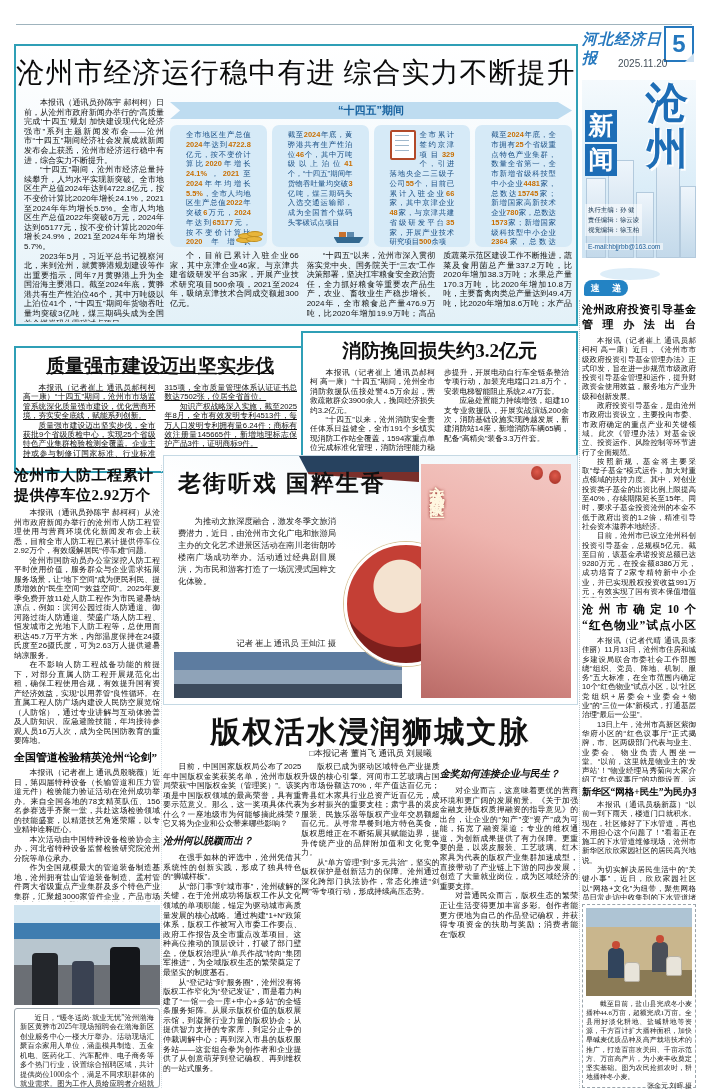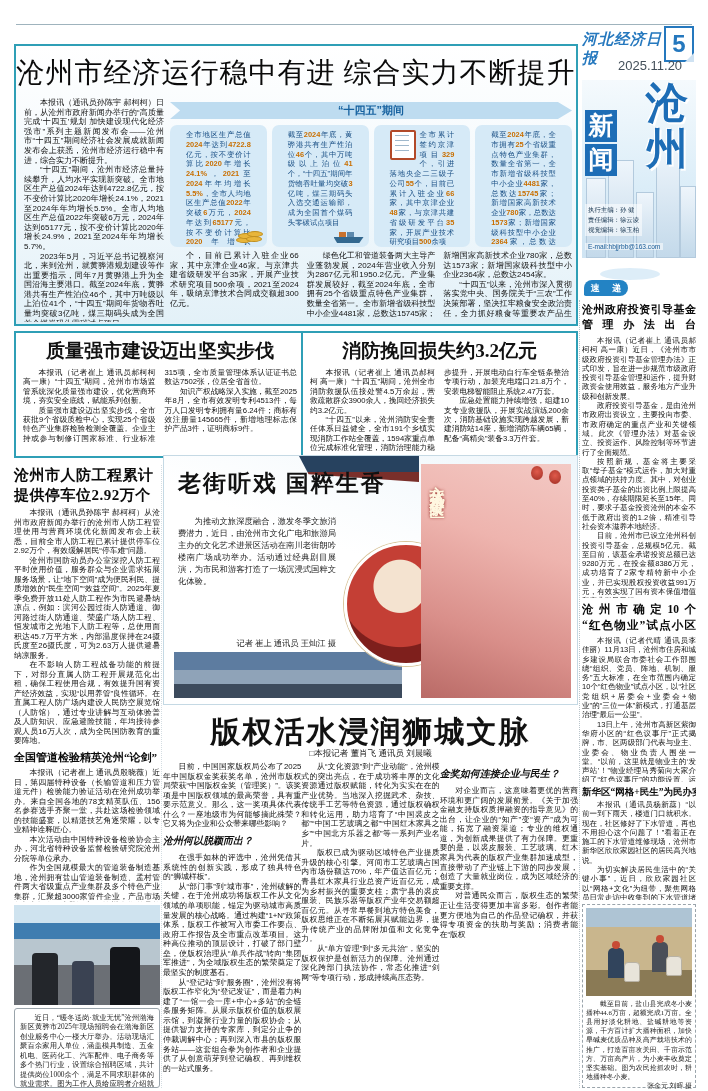--- a/index.html
+++ b/index.html
@@ -31,21 +31,21 @@
   .coins-icon i{position:absolute;width:14px;height:4px;background:#e8b53a;border:1px solid #c08f1f;border-radius:50%;}
   .ship-icon{position:absolute;right:5px;bottom:4px;width:30px;height:14px;}
   .ship-hull{position:absolute;bottom:0;width:30px;height:6px;background:#33688f;clip-path:polygon(0 0,100% 0,86% 100%,12% 100%);}
   .ship-box{position:absolute;bottom:6px;left:5px;width:7px;height:5px;background:#c9722e;}
   .ship-box2{position:absolute;bottom:6px;left:13px;width:7px;height:5px;background:#5d89ad;}
   .doc-icon{float:left;width:22px;height:26px;background:#ffffff;border:2px solid #b24a2a;border-radius:2px;margin:0 4px 2px 0;
             background-image:repeating-linear-gradient(180deg,#9fb8cc 0 1px,transparent 1px 5px);background-size:14px 20px;background-position:3px 3px;background-repeat:no-repeat;}
 
   
   .teal-box{border:2px solid #2f9fb6;background:#ffffff;box-sizing:border-box;padding:5px 7px;}
-  .qbox{left:14px;top:331px;width:292px;height:127px;}
+  .qbox{left:14px;top:346px;width:292px;height:127px;text-decoration:underline;}
   .fbox{left:301px;top:331px;width:277px;height:127px;}
   .box-head{text-align:center;font-size:19px;font-weight:900;font-family:"Liberation Serif","DejaVu Serif",serif;margin:0 0 4px 0;}
   .two-col{column-count:2;column-gap:9px;height:92px;overflow:hidden;}
   .two-col p{font-size:7.7px;line-height:1.22;}
 
   
   .lh{font-weight:900;font-family:"Liberation Serif","DejaVu Serif",serif;color:#0a0a0a;}
   .renfang-head{left:14px;top:466px;width:146px;font-size:15px;line-height:1.3;letter-spacing:.5px;}
   .renfang-body{left:14px;top:508px;width:146px;height:238px;overflow:hidden;}
   .renfang-body p,.pipe-body p{font-size:7.8px;line-height:1.22;}
@@ -92,21 +92,21 @@
 
   
   .side-sep{left:579px;top:300px;width:0;height:788px;border-left:1px dotted #b9c4ca;}
   .mid-sep{left:161px;top:465px;width:0;height:623px;border-left:1px dotted #d4dde2;}
   .paper-name{left:582px;top:30px;width:80px;font-size:15px;font-weight:800;font-style:italic;
               color:#2578be;font-family:"Liberation Serif","DejaVu Serif",serif;letter-spacing:1px;}
   .page-box{left:664px;top:26px;width:30px;height:36px;border:2px solid #2578be;background:#fff;box-sizing:border-box;}
   .page-num{width:100%;text-align:center;font-size:24px;line-height:32px;color:#2578be;font-weight:600;}
   .page-fold{position:absolute;right:-2px;bottom:-2px;width:9px;height:9px;background:#cfe2f2;
              clip-path:polygon(100% 0,0 100%,100% 100%);}
-  .issue-date{left:618px;top:58px;font-size:13px;color:#44505a;}
+  .issue-date{left:618px;top:58px;font-size:10px;color:#44505a;}
   .masthead{left:582px;top:80px;width:114px;height:178px;background:linear-gradient(180deg,#f5fafd 0%,#dbedf8 60%,#cfe4f3 100%);overflow:hidden;}
   .bldg{position:absolute;bottom:0;background:linear-gradient(180deg,#eef5fb,#c3d9ea);border:1px solid #b3cadd;}
   .mh-char{position:absolute;font-size:42px;font-weight:900;color:#1d6db6;line-height:1;
            font-family:"Liberation Serif","DejaVu Serif",serif;text-shadow:2px 2px 0 #ffffff,-1px -1px 0 #ffffff;}
   .mh-box{position:absolute;width:32px;height:32px;background:#1d6db6;color:#ffffff;font-size:25px;
           font-weight:900;text-align:center;line-height:32px;font-family:"Liberation Serif","DejaVu Serif",serif;}
   .credits{position:absolute;left:3px;bottom:22px;font-size:6.4px;line-height:1.55;color:#14324d;
            background:rgba(255,255,255,.55);padding:1px 3px;}
   .mh-email{position:absolute;left:3px;bottom:8px;font-size:6.6px;color:#175a96;background:rgba(255,255,255,.55);padding:0 3px;}
   .express{left:584px;top:280px;width:44px;height:16px;background:#2383c4;border-radius:9px 9px 9px 2px;
@@ -166,21 +166,20 @@
       <div class="stat-box">
         <span class="doc-icon"></span>
         <span>全市累计签约京津项目<span class="num">329</span>个，引进落地央企二三级子公司<span class="num">55</span>个，目前已累计入驻企业<span class="num">66</span>家，其中京津企业<span class="num">48</span>家，与京津共建省级研发平台<span class="num">35</span>家，开展产业技术研究项目<span class="num">500</span>余项</span>
       </div>
       <div class="stat-box">
         <span>截至<span class="num">2024</span>年底，全市拥有<span class="num">25</span>个省级重点特色产业集群，数量全省第一，全市新增省级科技型中小企业<span class="num">4481</span>家，总数达<span class="num">15745</span>家；新增国家高新技术企业<span class="num">780</span>家，总数达<span class="num">1573</span>家；新增国家级科技型中小企业<span class="num">2364</span>家，总数达<span class="num">2454</span>家</span>
       </div>
     </div>
     <div class="main-cont news-text">
         <p>个，目前已累计入驻企业66家，其中京津企业46家。与京津共建省级研发平台35家，开展产业技术研究项目500余项，2021至2024年，吸纳京津技术合同成交额超300亿元。</p>
-        <p>绿色化工和管道装备两大主导产业蓬勃发展，2024年营业收入分别为2867亿元和1950.2亿元。产业集群发展较好，截至2024年底，全市拥有25个省级重点特色产业集群，数量全省第一。全市新增省级科技型中小企业4481家，总数达15745家；新增国家高新技术企业780家，总数达1573家；新增国家级科技型中小企业2364家，总数达2454家。</p>
         <p>“十四五”以来，沧州市深入贯彻落实党中央、国务院关于“三农”工作决策部署，坚决扛牢粮食安全政治责任，全力抓好粮食等重要农产品生产，农业、畜牧业生产稳步增长。2024年，全市粮食总产量476.9万吨，比2020年增加19.9万吨；高品质蔬菜示范区建设工作不断推进，蔬菜及食用菌总产量337.2万吨，比2020年增加38.3万吨；水果总产量170.3万吨，比2020年增加10.8万吨，主要畜禽肉类总产量达到49.4万吨，比2020年增加8.6万吨；水产品总产量达到11.3万吨，比2020年增加1.4万吨。</p>
       </div>
   </div>
 
   <div class="abs teal-box qbox">
     <div class="box-head">质量强市建设迈出坚实步伐</div>
     <div class="two-col news-text">
         <p>本报讯（记者崔上 通讯员郝柯柯 高一康）“十四五”期间，沧州市市场监管系统深化质量强市建设，优化营商环境，夯实安全底线，赋能系列创新。</p>
         <p>质量强市建设迈出坚实步伐，全市获批9个省级质检中心，实现25个省级特色产业集群检验检测全覆盖。企业主持或参与制修订国家标准、行业标准315项，全市质量管理体系认证证书总数达7502张，位居全省首位。</p>
         <p>知识产权战略深入实施，截至2025年8月，全市有效发明专利4513件，每万人口发明专利拥有量6.24件；商标有效注册量145665件，新增地理标志保护产品3件，证明商标9件。</p>
@@ -249,21 +248,20 @@
           <p>日前，中国国家版权局公布了2025年中国版权金奖获奖名单，沧州市版权局荣获“中国版权金奖（管理奖）”。该奖项是中国版权领域的最高荣誉，具有重要示范意义。那么，这一奖项具体代表什么？一座地级市为何能够摘此殊荣？它又将为企业和公众带来哪些影响？</p>
         </div>
       <div class="cr-sub">沧州何以脱颖而出？</div>
       <div>
           <p>在强手如林的评选中，沧州凭借其系统性的创新实践，形成了独具特色的“狮城样板”。</p>
           <p>从“部门事”到“城市事”，沧州破解的关键，在于沧州成功将版权工作从文化领域的单项职能，锚定为驱动城市高质量发展的核心战略。通过构建“1+N”政策体系，版权工作被写入市委工作要点、政府工作报告及全市重点改革项目。这种高位推动的顶层设计，打破了部门壁垒，使版权治理从“单兵作战”转向“集团军推进”，为全域版权生态的繁荣奠定了最坚实的制度基石。</p>
           <p>从“登记站”到“服务圈”，沧州没有将版权工作窄化为“登记发证”，而是着力构建了“一馆一会一库+中心+多站”的全链条服务矩阵。从展示版权价值的版权展示馆，到凝聚行业力量的版权协会；从提供智力支持的专家库，到定分止争的仲裁调解中心；再到深入市县的版权服务站——这套组合拳为创作者和企业提供了从创意萌芽到登记确权、再到维权的一站式服务。</p>
         </div>
     </div>
     <div class="cr-col news-text">
-        <p>从“文化资源”到“产业动能”，沧州模式的突出亮点，在于成功将丰厚的文化资源通过版权赋能，转化为实实在在的产业优势。当地深入挖掘武术、杂技、传统手工艺等特色资源，通过版权确权和转化运用，助力培育了“中国裘皮之都”“中国工艺玻璃之都”“中国红木家具之乡”“中国北方乐器之都”等一系列产业名片。</p>
         <p>版权已成为驱动区域特色产业提质升级的核心引擎。河间市工艺玻璃占国内市场份额达70%，年产值达百亿元；青县红木家具行业总资产近百亿元，成为乡村振兴的重要支柱；肃宁县的裘皮服装、民族乐器等版权产业年交易额超百亿元。从寻常早餐到地方特色美食，版权思维正在不断拓展其赋能边界，提升传统产业的品牌附加值和文化竞争力。</p>
         <p>从“单方管理”到“多元共治”，坚实的版权保护是创新活力的保障。沧州通过深化跨部门执法协作，常态化推进“剑网”等专项行动，形成持续高压态势。</p>
       </div>
     <div class="cr-col news-text">
       <div class="cr-sub">金奖如何连接企业与民生？</div>
       <div>
           <p>对企业而言，这意味着更优的营商环境和更广阔的发展前景。《关于加强金融支持版权质押融资的指导意见》的出台，让企业的“知产”变“资产”成为可能，拓宽了融资渠道；专业的维权通道，为创新成果提供了有力保障。更重要的是，以裘皮服装、工艺玻璃、红木家具为代表的版权产业集群加速成型，直接带动了产业链上下游的同步发展，创造了大量就业岗位，成为区域经济的重要支撑。</p>
           <p>对普通民众而言，版权生态的繁荣正让生活变得更加丰富多彩。创作者能更方便地为自己的作品登记确权，并获得专项资金的扶助与奖励；消费者能在“版权</p>
         </div>
     </div>

